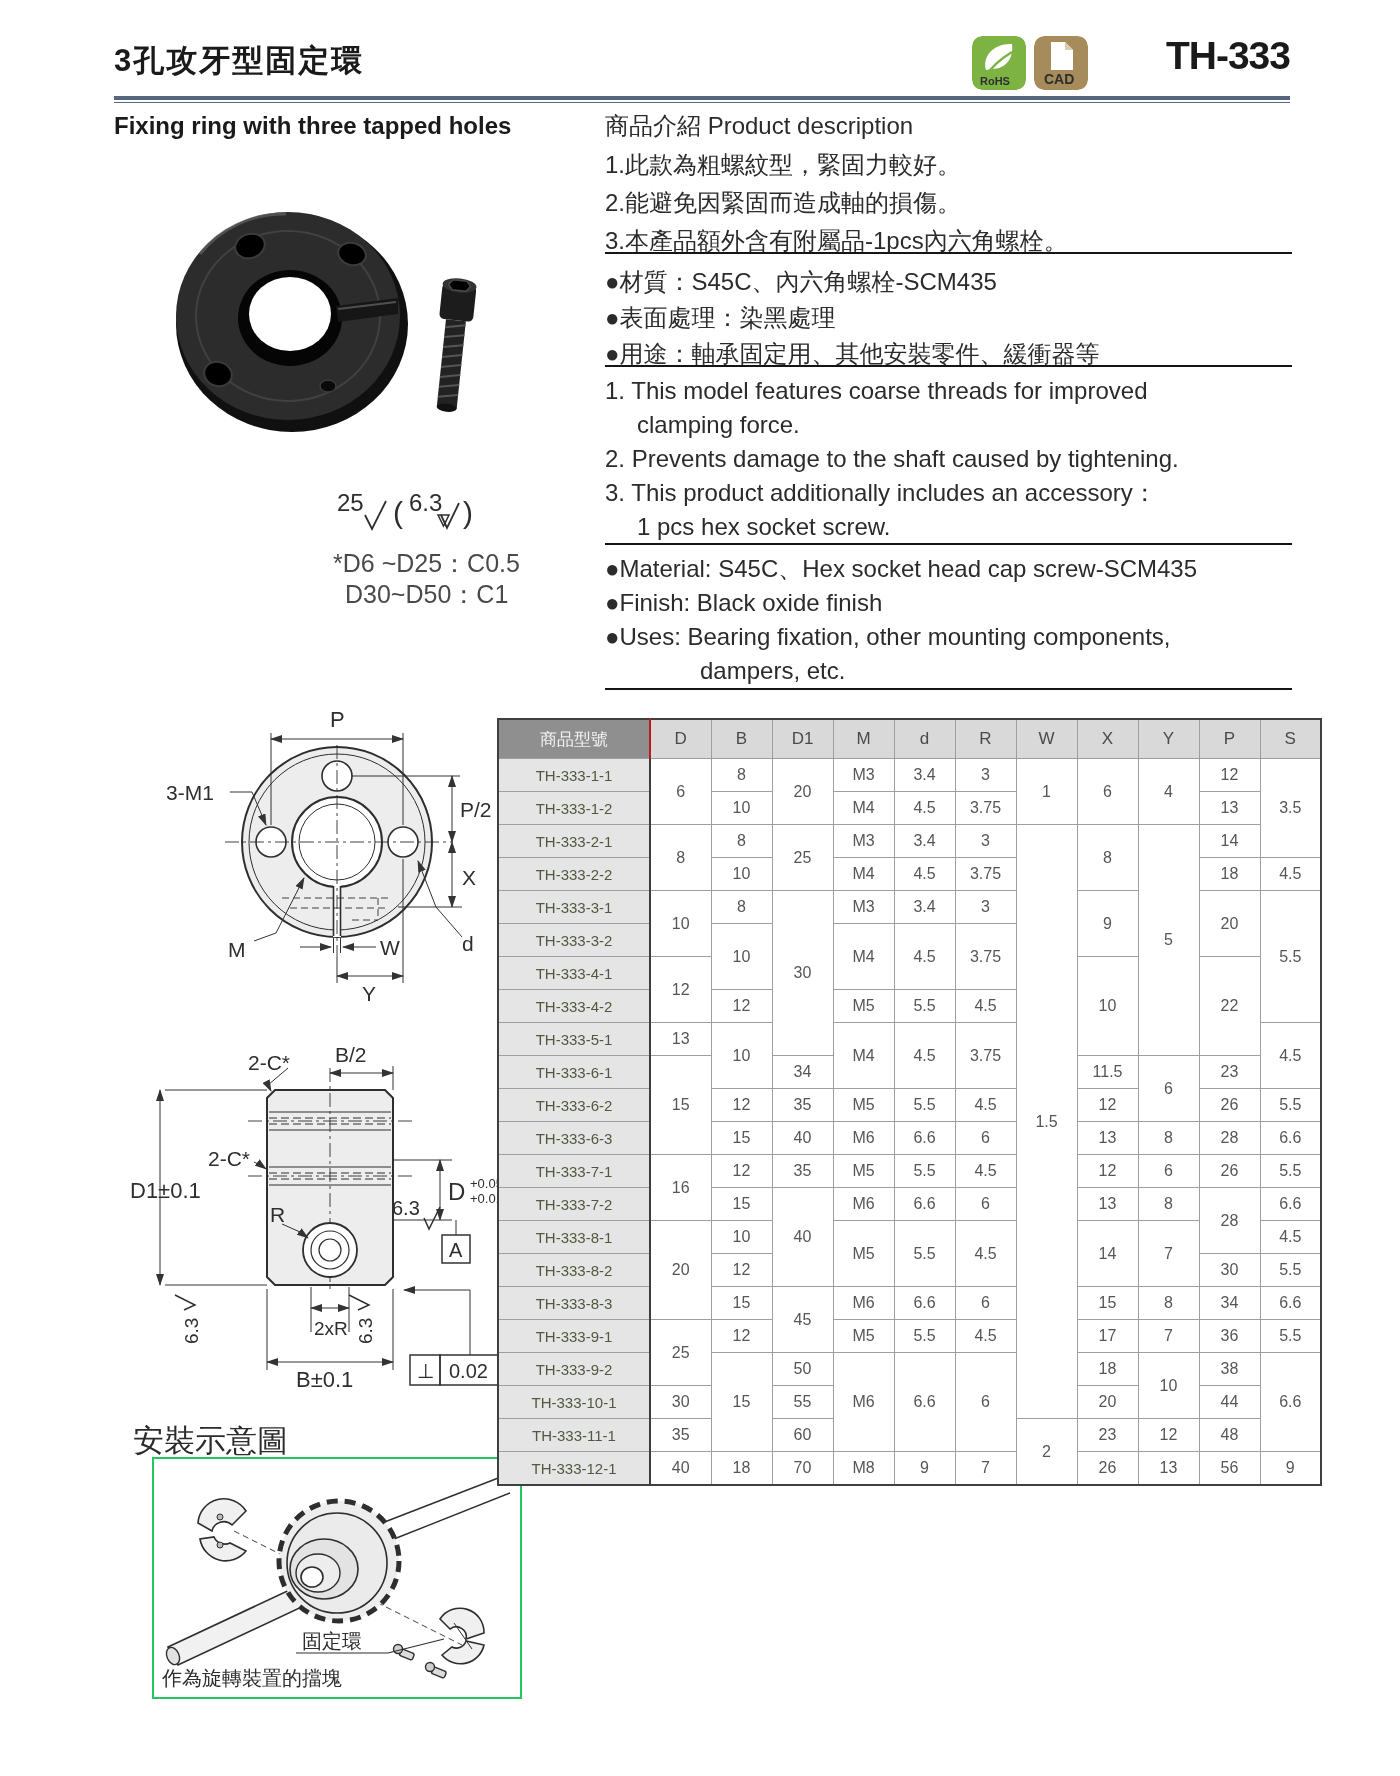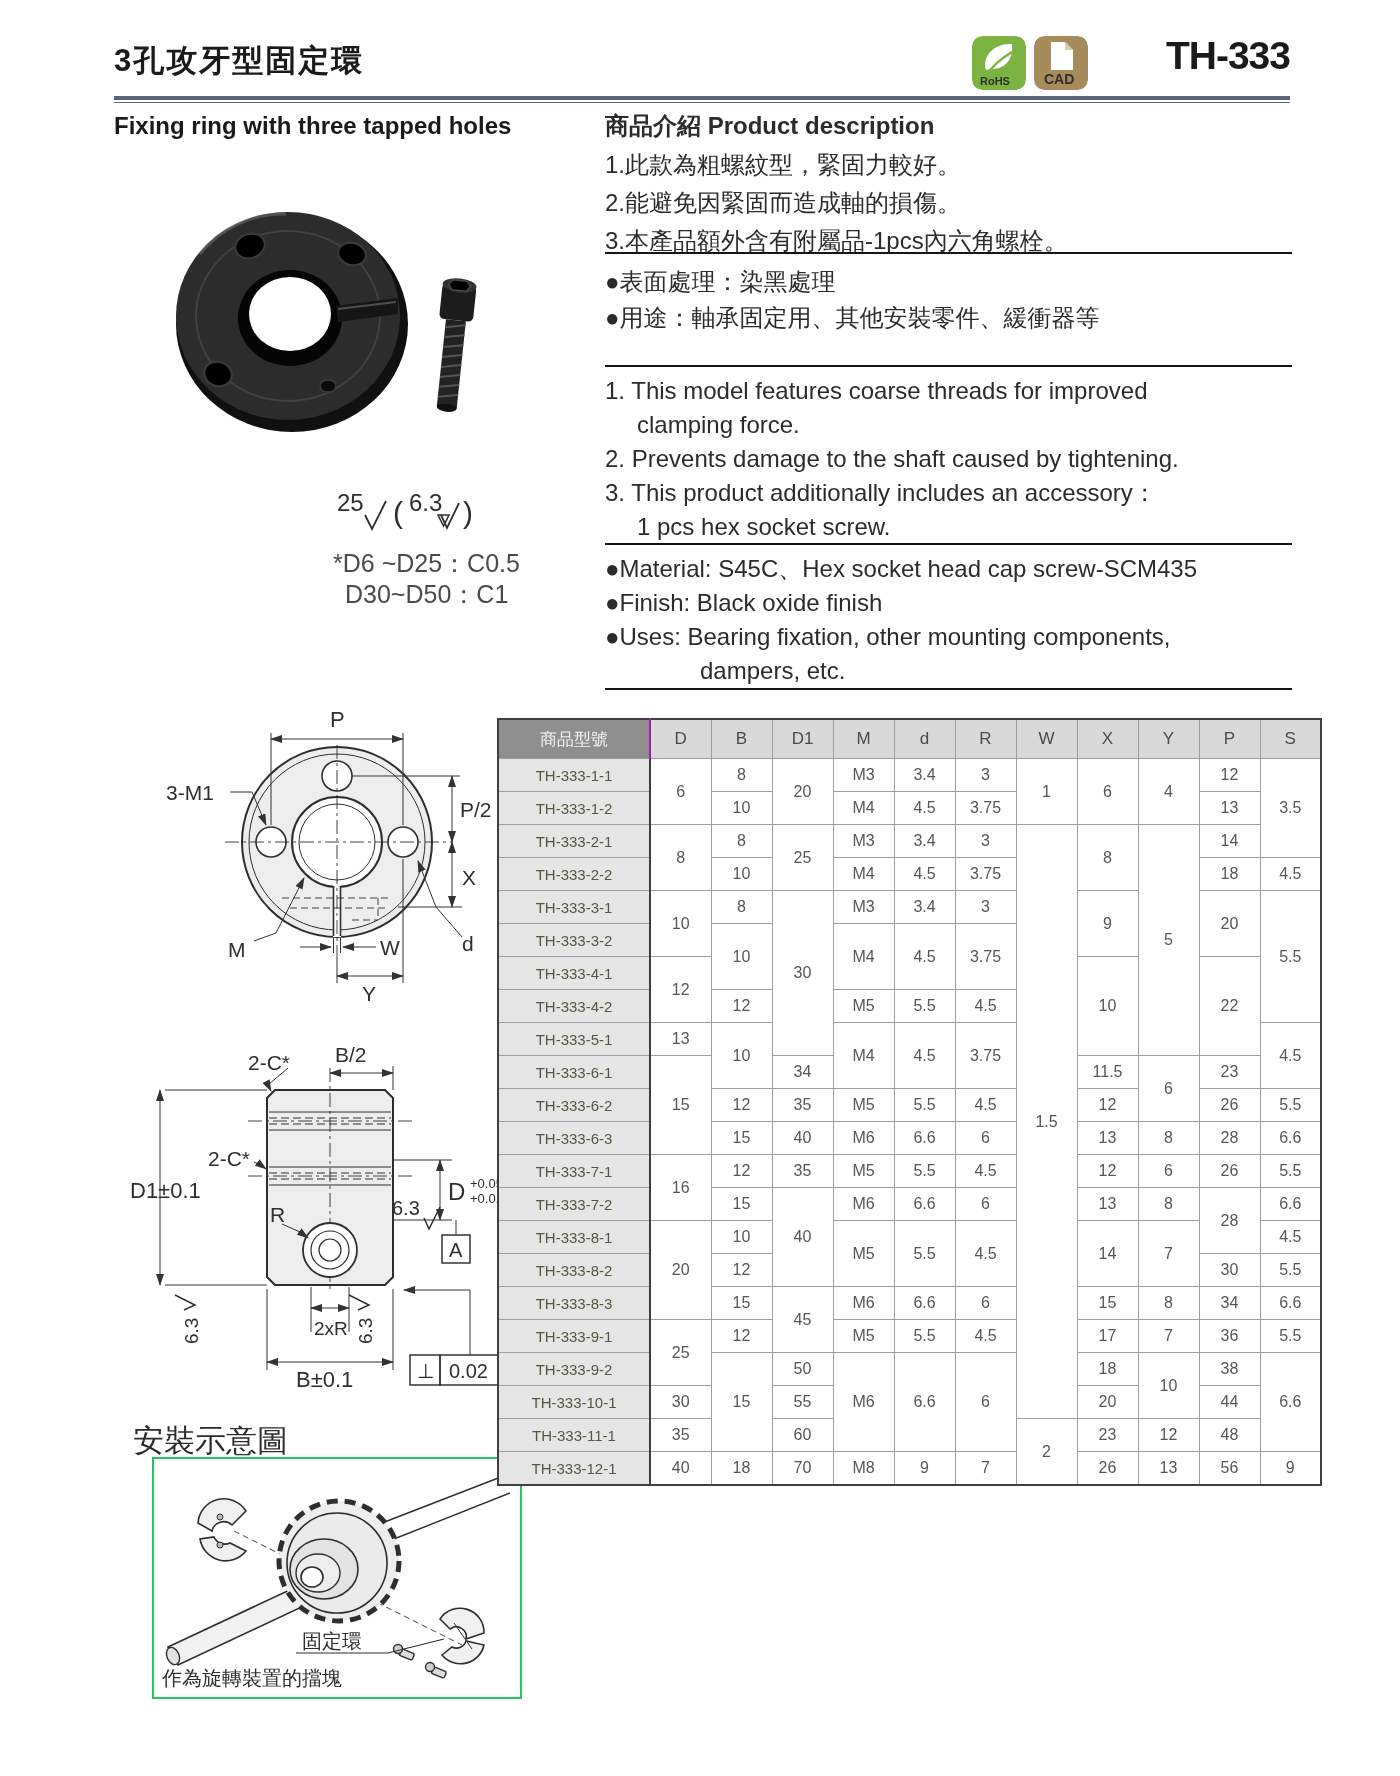--- a/index.html
+++ b/index.html
@@ -10,21 +10,21 @@
   .part-no{left:1096px;top:34px;width:194px;font-size:39px;font-weight:800;text-align:right;letter-spacing:-1px;}
   .hdr-rule{left:114px;top:96px;width:1176px;}
   .hdr-rule .thick{border-top:4px solid #54677c;}
   .hdr-rule .thin{margin-top:2px;border-top:1px solid #54677c;}
   .subtitle-en{left:114px;top:112px;font-size:24px;font-weight:bold;}
   .badge{width:54px;height:54px;border-radius:10px;}
   .rohs-badge{left:972px;top:36px;}
   .cad-badge{left:1034px;top:36px;}
   
   .rc{left:605px;width:690px;font-size:24px;color:#2b2b2b;}
-  .rc-title{top:110px;font-weight:bold;}
+  .rc-title{top:110px;}
   .list .li{line-height:38px;}
   .desc-en .li{line-height:34px;padding-left:32px;text-indent:-32px;}
   .specs-en .li{line-height:34px;padding-left:30px;text-indent:-30px;}
   .specs-en .li:nth-child(3){padding-left:95px;text-indent:-95px;}
   .preline{white-space:pre-line;}
   .hline{left:605px;width:687px;height:0;border-top:2px solid #151515;}
   
   .chamfer{left:333px;top:548px;font-size:25px;color:#4a4a4a;line-height:31px;}
   .chamfer .l2{margin-left:12px;}
   
@@ -32,21 +32,21 @@
   .install-title{left:133px;top:1420px;font-size:31px;color:#2b2b2b;}
   .install-box{left:152px;top:1457px;width:366px;height:238px;border:2px solid #22c55e;}
   
   .spec-table-wrap{left:497px;top:718px;}
   table{border-collapse:collapse;table-layout:fixed;width:823px;border:2px solid #3f3f3f;background:#fff;}
   th,td{border:1px solid #9e9e9e;text-align:center;vertical-align:middle;padding:0;}
   thead th{height:38px;background:#d9d9d9;font-size:17px;font-weight:normal;color:#4a4a4a;}
   thead th.model-h{background:#8f8f8f;color:#f2f2f2;}
   td{height:32px;font-size:16px;color:#565656;background:#fff;}
   td.model{background:#e5e5e5;font-size:15px;color:#50593f;border-right:2px solid #3f3f3f;}
-  thead th.model-h{border-right:2px solid #a21caf;}
+  thead th.model-h{border-right:2px solid #b91c1c;}
 </style>
 </head>
 <body>
 
 <div class="abs title-zh">3孔攻牙型固定環</div>
 
 <svg class="abs badge rohs-badge" viewBox="0 0 54 54">
   <rect x="0" y="0" width="54" height="54" rx="10" fill="#7cb342"></rect>
   <path d="M14 34 C10 20 22 7 40 8 C42 22 34 33 20 33 Z" fill="#ffffff"></path>
   <path d="M12 42 C20 30 30 22 40 16" stroke="#7cb342" stroke-width="2.5" fill="none"></path>
@@ -287,20 +287,21 @@
 <div class="abs rc rc-title">商品介紹 Product description</div>
 
 <div class="abs rc list" style="top:146px;">
   <div class="li">1.此款為粗螺紋型，緊固力較好。</div>
   <div class="li">2.能避免因緊固而造成軸的損傷。</div>
   <div class="li">3.本產品額外含有附屬品-1pcs內六角螺栓。</div>
 </div>
 <div class="abs hline" style="top:252px;"></div>
 
 <div class="abs rc list" style="top:264px;">
+  <div class="li" style="line-height:36px;">●材質：S45C、內六角螺栓-SCM435</div>
   <div class="li" style="line-height:36px;">●表面處理：染黑處理</div>
   <div class="li" style="line-height:36px;">●用途：軸承固定用、其他安裝零件、緩衝器等</div>
 </div>
 <div class="abs hline" style="top:365px;"></div>
 
 <div class="abs rc desc-en" style="top:374px;">
   <div class="li preline">1. This model features coarse threads for improved
 clamping force.</div>
   <div class="li preline">2. Prevents damage to the shaft caused by tightening.</div>
   <div class="li preline">3. This product additionally includes an accessory：

